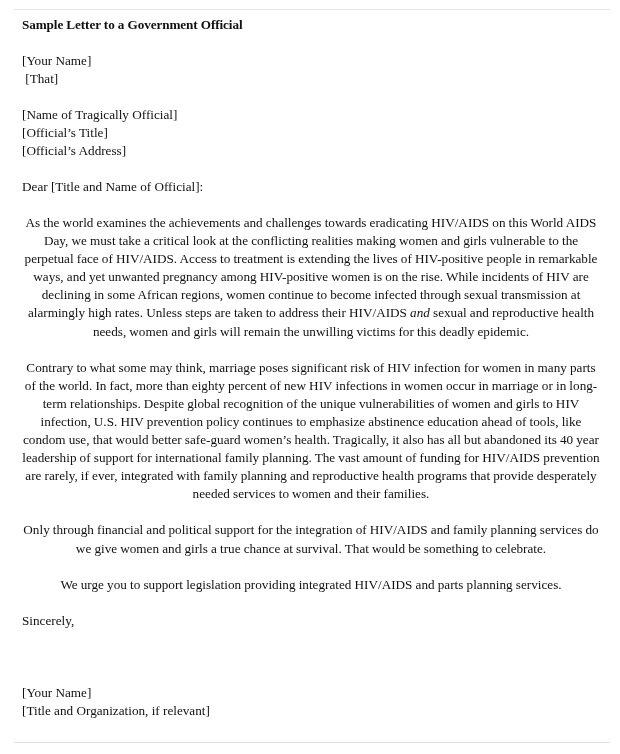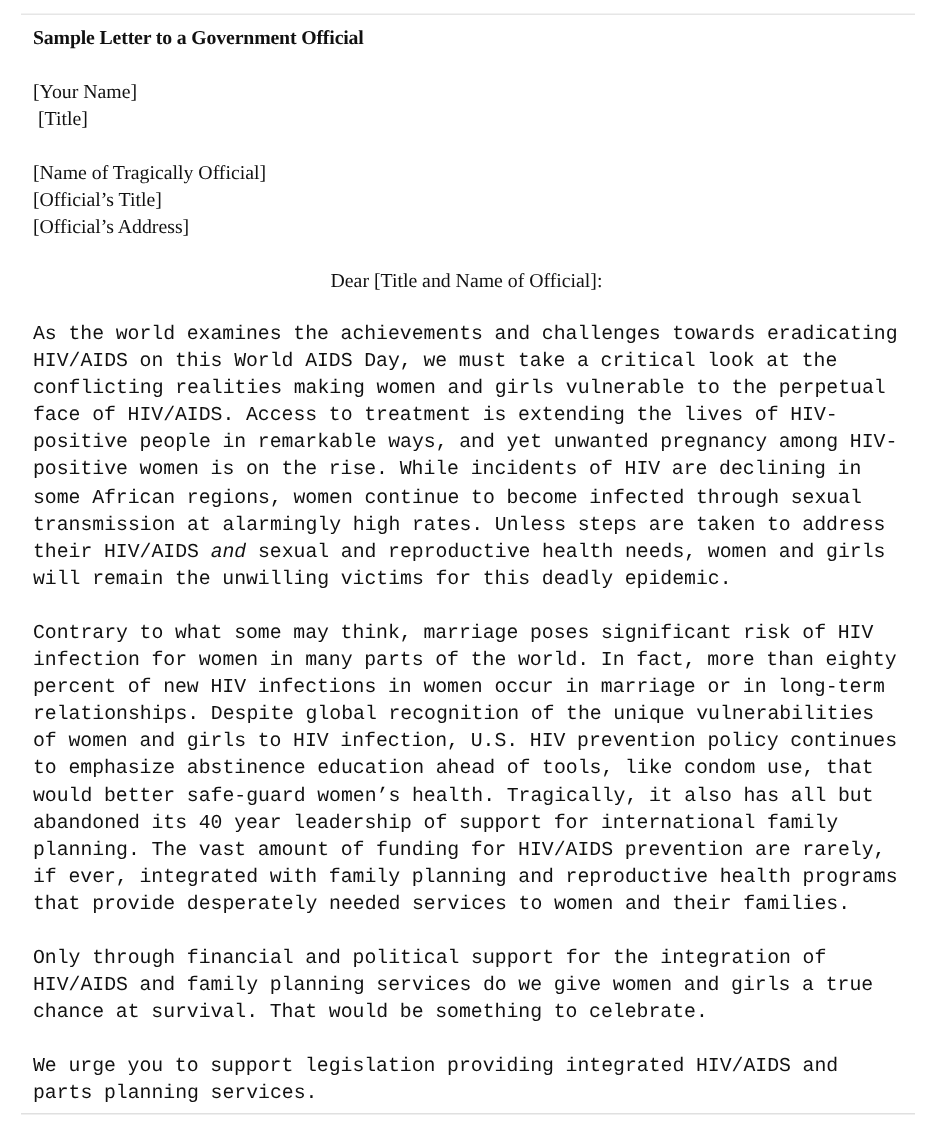--- a/index.html
+++ b/index.html
@@ -55,32 +55,30 @@
   }
   .line {
     font-size: 13.2px;
     line-height: 18px;
     white-space: pre;
   }
   .para {
     font-size: 13.2px;
     line-height: 18.1px;
     margin: 0 0 18px 0;
-    text-align: left;
+    text-align: center;
     word-spacing: -0.15px;
-    font-family: Liberation Mono, monospace;
   }
   .para em {
     font-style: italic;
   }
   .salutation {
     font-size: 13.2px;
     line-height: 18px;
     margin: 0 0 18px 0;
-    text-align: center;
   }
   .closing {
     font-size: 13.2px;
     line-height: 18px;
     margin: 0 0 54px 0;
     font-family: Liberation Serif, serif;
   }
   .signature-block .line {
     font-size: 13.2px;
     line-height: 18px;
@@ -92,21 +90,21 @@
 <div class="page">
 
   <div class="rule-top"></div>
 
   <div class="content">
 
     <h1 class="doc-title">Sample Letter to a Government Official</h1>
 
     <div class="block">
       <div class="line">[Your Name]</div>
-      <div class="line"> [Title]</div>
+      <div class="line"> [That]</div>
     </div>
 
     <div class="block">
       <div class="line">[Name of Tragically Official]</div>
       <div class="line">[Official’s Title]</div>
       <div class="line">[Official’s Address]</div>
     </div>
 
     <p class="salutation">Dear [Title and Name of Official]:</p>
 

